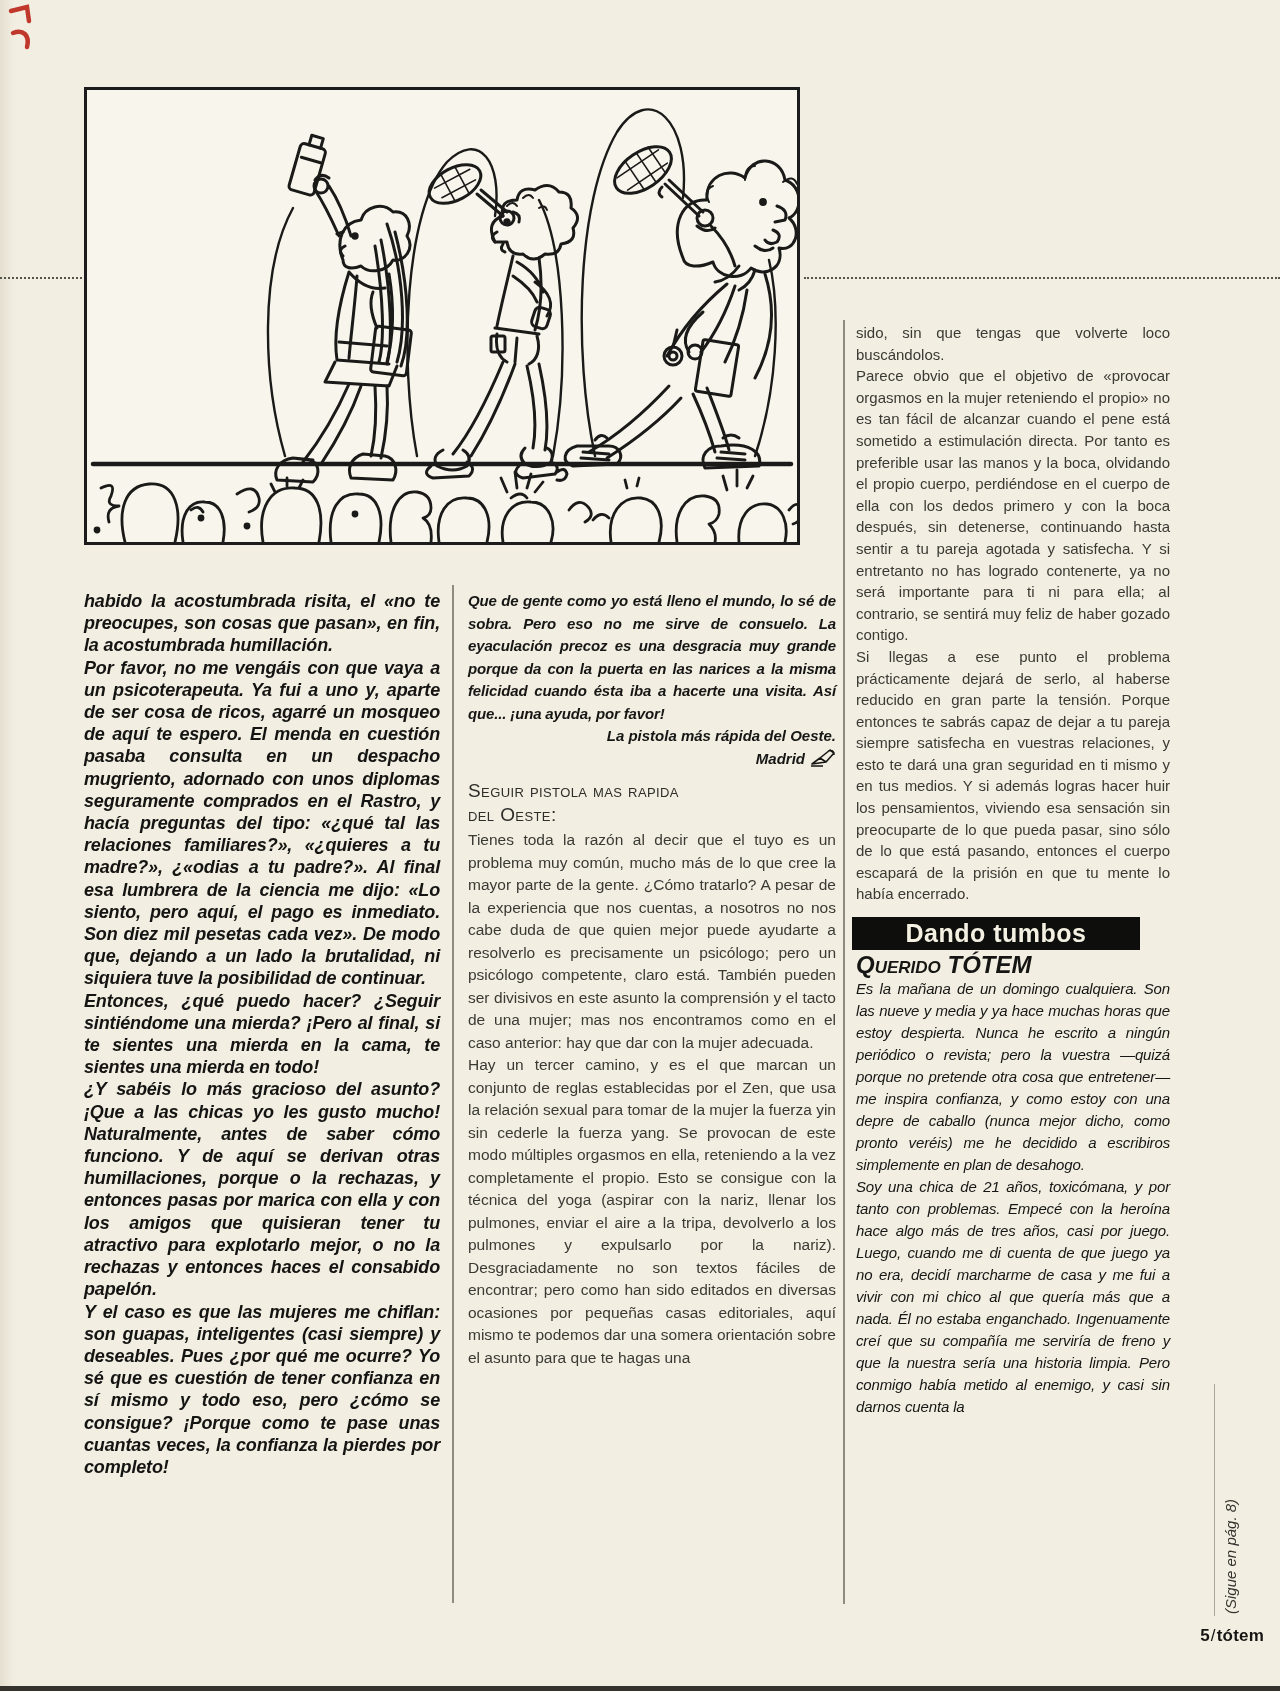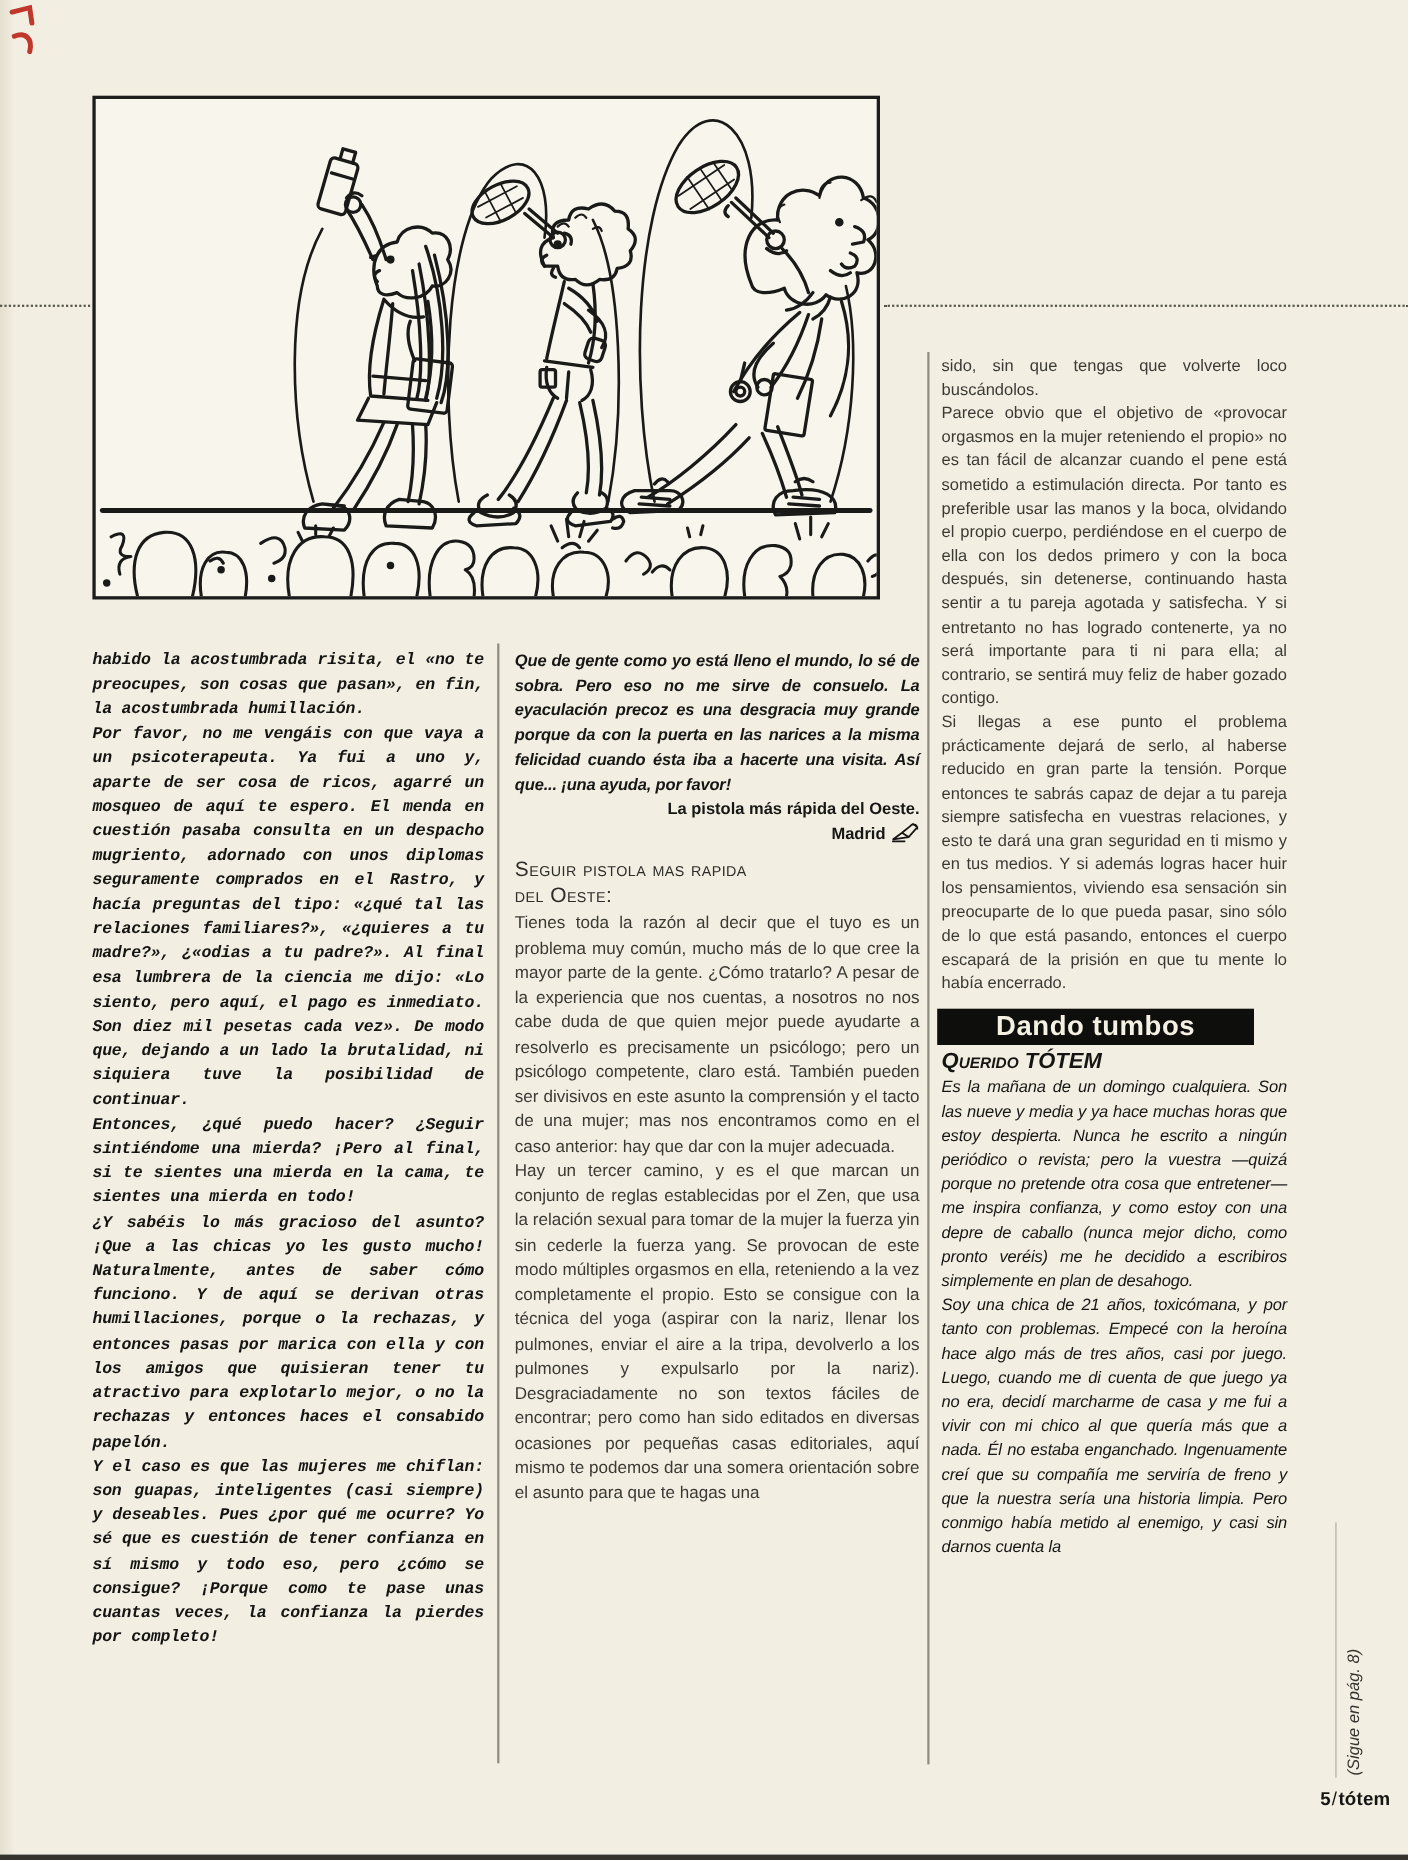--- a/index.html
+++ b/index.html
@@ -21,34 +21,34 @@
     position:absolute;left:84px;top:87px;width:716px;height:458px;
     border:3px solid #1c1c1c;background:#f8f6ec;box-sizing:border-box;
   }
   .illus svg{display:block;width:100%;height:100%;}
   .rule{position:absolute;width:2px;background:#8d8c7f;}
   .rule-a{left:452px;top:585px;height:1018px;}
   .rule-b{left:843px;top:320px;height:1284px;}
   .col{position:absolute;text-align:justify;}
   .col p{margin:0;}
   .col-left{left:84px;top:590px;width:356px;
-    font-weight:700;font-style:italic;font-size:15px;line-height:22.2px;
-    letter-spacing:-0.15px;color:#141413;font-family:Liberation Mono, monospace;}
+    font-weight:700;font-style:italic;font-size:18px;line-height:22.2px;
+    letter-spacing:-0.15px;color:#141413;}
   .col-mid{left:468px;top:590px;width:368px;font-size:15.5px;line-height:22.5px;color:#3a3934;}
   .col-mid .bi{font-weight:700;font-style:italic;color:#161615;letter-spacing:-0.15px;font-size:15px;}
-  .sig{font-weight:700;color:#161615;text-align:right;font-size:15px;}
+  .sig{font-weight:700;font-style:italic;color:#161615;text-align:right;font-size:15px;}
   .sig .pencil{vertical-align:-3px;margin-left:5px;}
   .reply{margin:9px 0 2px 0;font-weight:400;font-variant:small-caps;
     font-size:19px;line-height:24px;letter-spacing:0.4px;color:#2e2d29;text-align:left;}
   .col-right{left:856px;top:322px;width:314px;font-size:15px;line-height:21.6px;color:#3a3934;}
   .section-bar{
     margin:12px 30px 2px -4px;background:#0e0e0c;color:#f4f1e3;
     font-weight:700;font-size:25px;line-height:33px;text-align:center;letter-spacing:0.5px;
   }
-  .salutation{font-weight:700;font-style:italic;font-size:20px;line-height:26px;
+  .salutation{font-weight:700;font-style:italic;font-size:24px;line-height:26px;
     color:#151513;text-align:left;letter-spacing:0;}
   .salutation .sc{font-variant:small-caps;}
   .col-right .bi{font-weight:400;font-style:italic;color:#161615;letter-spacing:-0.15px;line-height:22px;}
   .cont-rule{position:absolute;left:1214px;top:1384px;width:1px;height:232px;background:#a9a79a;}
   .cont-note{
     position:absolute;left:1222px;top:1386px;height:228px;
     writing-mode:vertical-rl;transform:rotate(180deg);
     font-style:italic;font-size:15px;color:#34332e;white-space:nowrap;
   }
   .footer{position:absolute;right:16px;top:1626px;font-weight:700;font-size:17px;color:#151513;letter-spacing:0.2px;}

